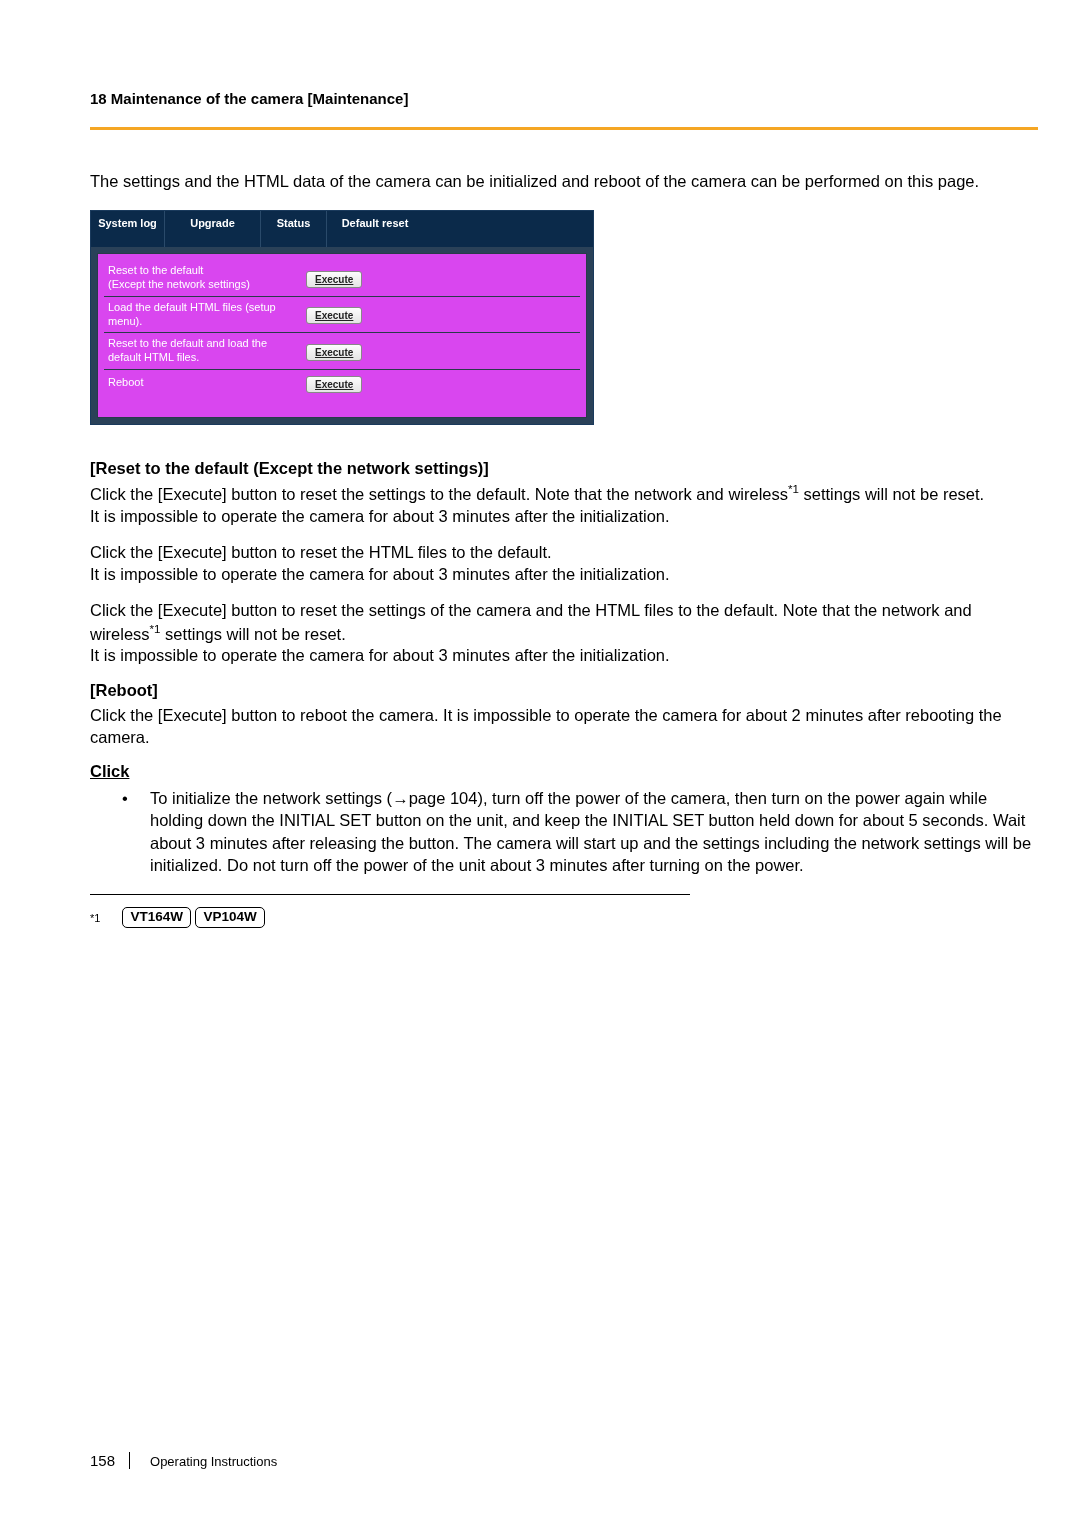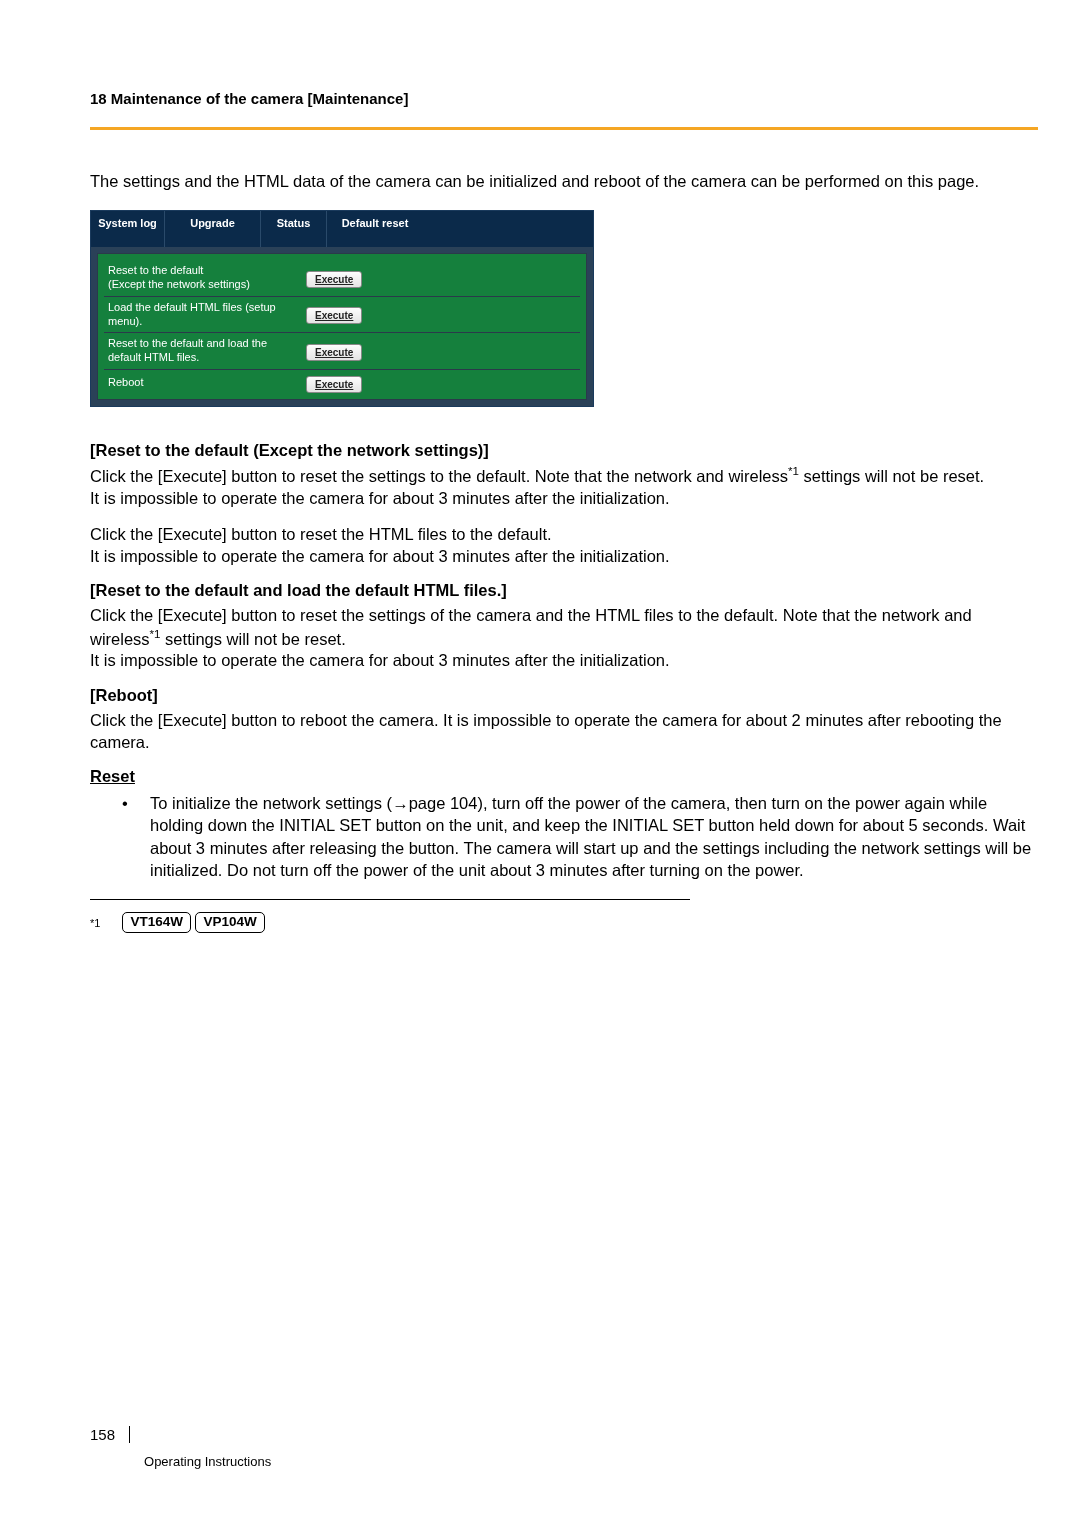--- a/index.html
+++ b/index.html
@@ -52,23 +52,23 @@
   .ui-tab.system-log { width: 74px; }
   .ui-tab.upgrade { width: 96px; }
   .ui-tab.status { width: 66px; }
   .ui-tab.default-reset { width: 96px; border-right: none; }
   .ui-tab.filler { flex: 1; border-right: none; }
   .ui-body {
     background: #2a4158;
     padding: 6px;
   }
   .ui-inner {
-    background: #15803d;
+    background: #d946ef;
     border: 1px solid #2a3a4a;
-    padding: 6px 6px 2px 6px;
+    padding: 6px 6px 20px 6px;
   }
   .ui-row {
     display: flex;
     align-items: center;
     border-bottom: 1px solid #2a3a4a;
     padding: 4px 0;
   }
   .ui-row:last-child { border-bottom: none; }
   .ui-row-label {
     color: #fff;
@@ -150,22 +150,23 @@
     font-size: 13.5px;
     font-weight: bold;
     padding: 0px 7px 1px 7px;
     line-height: 1.3;
   }
   .footer {
     position: absolute;
     bottom: 58px;
     left: 90px;
     display: flex;
-    align-items: flex-start;
+    align-items: flex-end;
     font-size: 14px;
+    gap: 6px;
   }
   .footer-pagenum {
     font-size: 15px;
     padding-right: 14px;
     border-right: 1px solid #000;
   }
   .footer-title {
     font-size: 13px;
     padding-left: 14px;
     margin-top: 28px;
@@ -226,30 +227,29 @@
   <p class="section-text">
     <span>Click the [Execute] button to reset the settings to the default. Note that the network and wireless</span><sup class="star">*1</sup><span> settings will not be reset.</span><br>
     <span>It is impossible to operate the camera for about 3 minutes after the initialization.</span>
   </p>
 
   <p class="section-text">
     <span>Click the [Execute] button to reset the HTML files to the default.</span><br>
     <span>It is impossible to operate the camera for about 3 minutes after the initialization.</span>
   </p>
 
-  <div class="section-heading">[Reset to the default and load the default HTML files.]</div>
   <p class="section-text">
     <span>Click the [Execute] button to reset the settings of the camera and the HTML files to the default. Note that the network and wireless</span><sup class="star">*1</sup><span> settings will not be reset.</span><br>
     <span>It is impossible to operate the camera for about 3 minutes after the initialization.</span>
   </p>
 
   <div class="section-heading">[Reboot]</div>
   <p class="section-text">Click the [Execute] button to reboot the camera. It is impossible to operate the camera for about 2 minutes after rebooting the camera.</p>
 
-  <div class="note-heading">Reset</div>
+  <div class="note-heading">Click</div>
   <ul class="note-list">
     <li>
       <span class="note-bullet"></span>
       <span class="note-bullet">•</span>
       <span>To initialize the network settings (</span><span>→</span><span>page 104), turn off the power of the camera, then turn on the power again while holding down the INITIAL SET button on the unit, and keep the INITIAL SET button held down for about 5 seconds. Wait about 3 minutes after releasing the button. The camera will start up and the settings including the network settings will be initialized. Do not turn off the power of the unit about 3 minutes after turning on the power.</span>
     </li>
   </ul>
 
   <hr class="footnote-rule">
   <div class="footnote-row">

